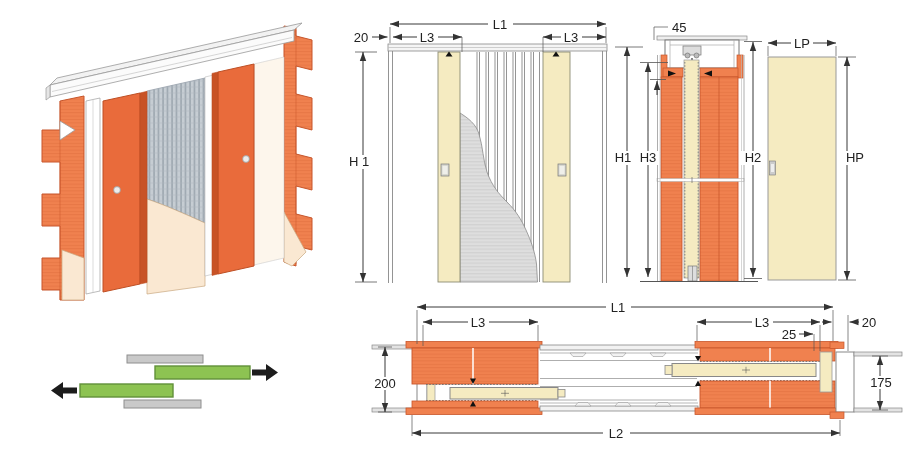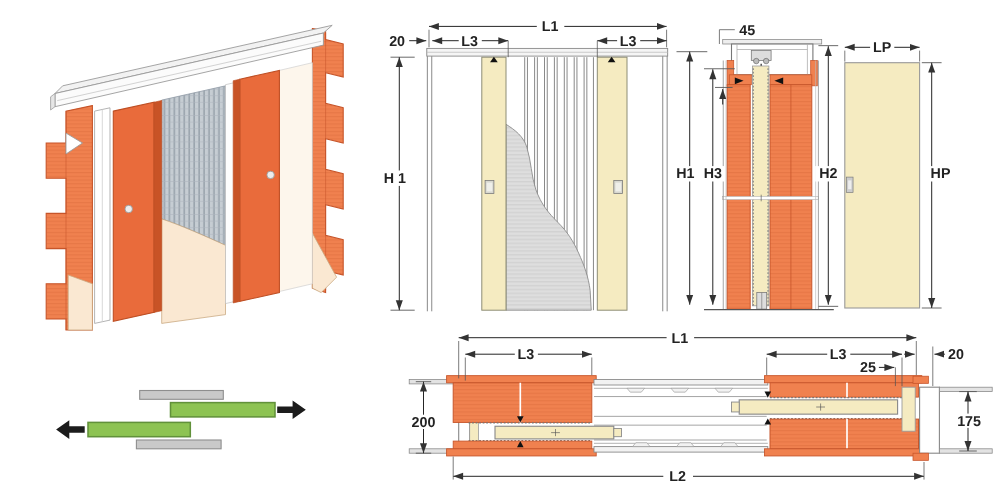--- a/index.html
+++ b/index.html
@@ -1,17 +1,17 @@
 <!DOCTYPE html>
 <html style="--c-orange: #F0814F; --c-orange_dark: #C7552A; --c-orange_door: #E96B3B; --c-orange_door_dark: #BE4F24; --c-cream: #F5EBC1; --c-cream_border: #8C8C74; --c-cream_board: #FAE8D2; --c-cream_board_border: #C9A87F; --c-mesh: #C6CDD3; --c-mesh_line: #86919C; --c-plaster: #DEDEDE; --c-plaster_line: #CFCFCF; --c-line_gray: #888888; --c-dim: #222222; --c-green: #8DC352; --c-green_dark: #61913A; --c-bar_gray: #C9C9C9; --c-bar_gray_dark: #8E8E8E; --c-black: #1C1C1C; --c-white: #FFFFFF;"><head>
 <meta charset="utf-8">
 <style>
   html,body{margin:0;padding:0;background:#ffffff;}
   body{width:910px;height:456px;font-family:"Liberation Sans",sans-serif;}
-  #stage{position:relative;width:910px;height:456px;background:var(--c-white,#fff);overflow:hidden;font-weight:bold;}
+  #stage{position:relative;width:910px;height:456px;background:var(--c-white,#fff);overflow:hidden;}
   svg text{font-family:"Liberation Sans","DejaVu Sans",sans-serif;font-size:13px;fill:var(--c-dim,#222);}
   .dimline{stroke:var(--c-dim,#333);stroke-width:0.9;fill:none;}
   .extline{stroke:#555;stroke-width:0.7;fill:none;}
   .tick{stroke:#555;stroke-width:0.8;fill:none;}
   .labelbg{fill:#ffffff;stroke:none;}
   .outline{stroke:#888;stroke-width:0.9;fill:none;}
 </style>
 </head>
 <body>
 

